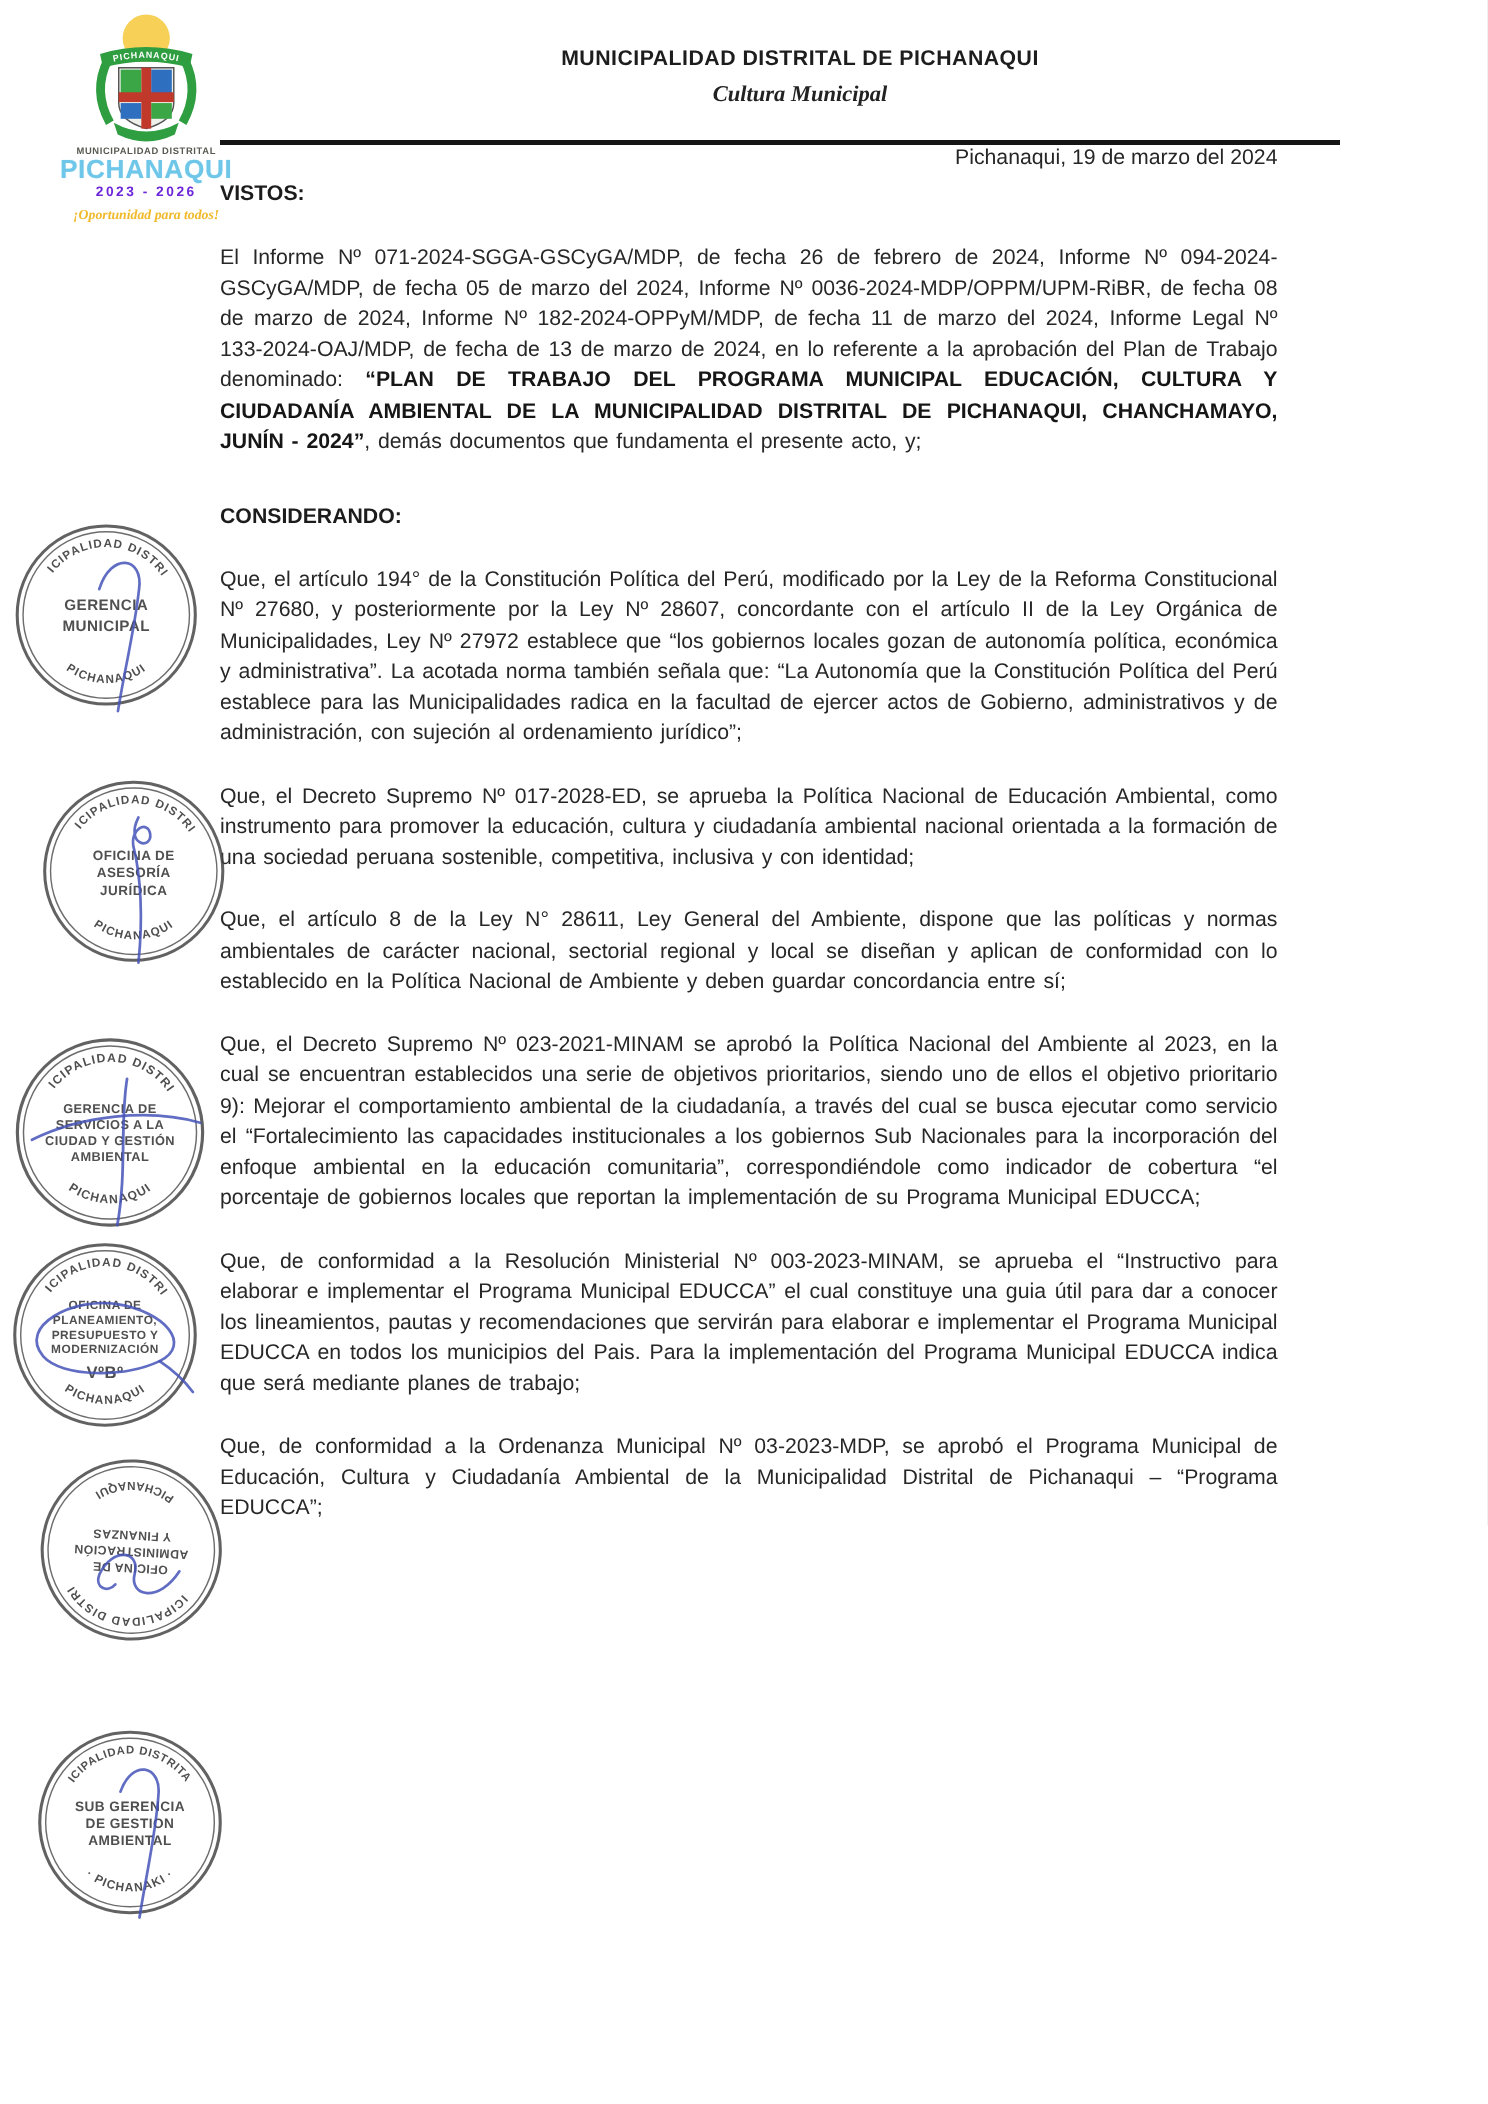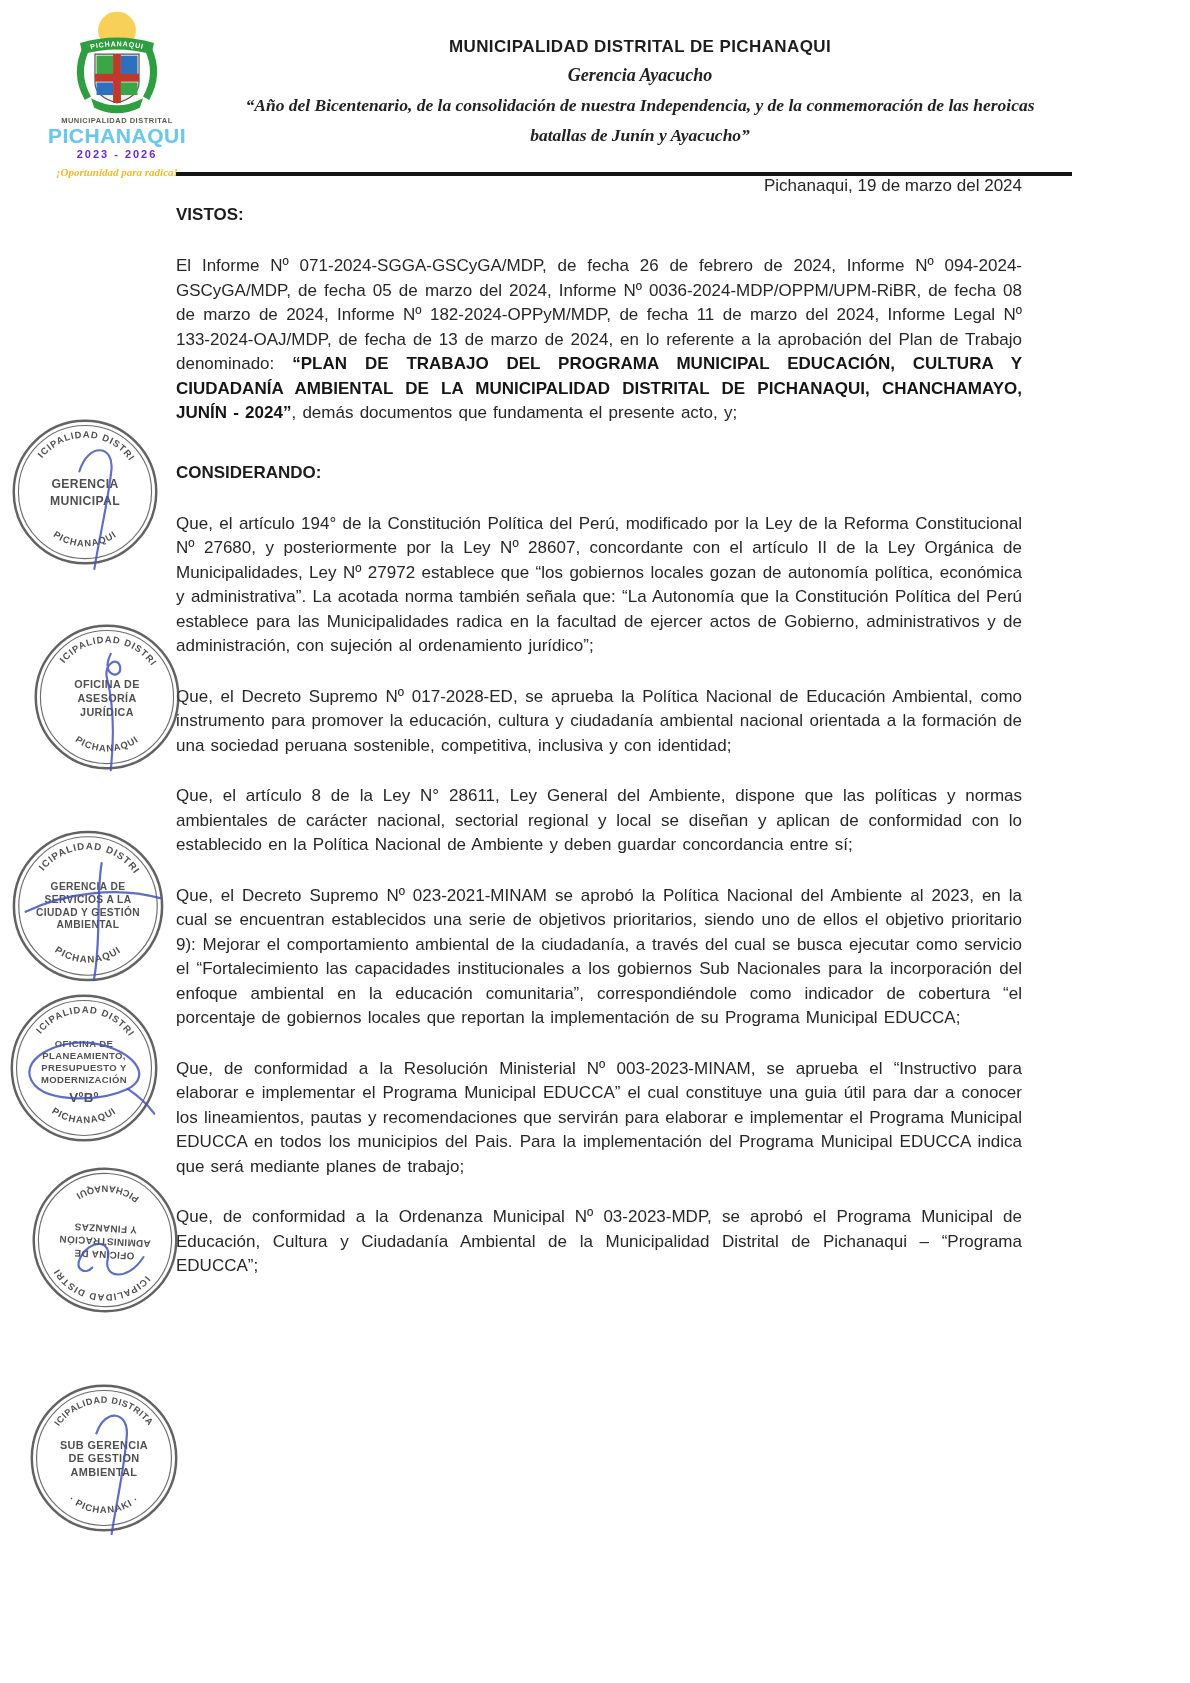--- a/index.html
+++ b/index.html
@@ -77,27 +77,26 @@
       <rect x="80" y="58" width="21" height="24" fill="#2e6fc0"></rect>
       <rect x="49" y="92" width="21" height="16" fill="#2e6fc0"></rect>
       <rect x="80" y="92" width="21" height="16" fill="#3aa646"></rect>
       <rect x="70" y="56" width="10" height="62" fill="#c0392b"></rect>
       <rect x="47" y="81" width="56" height="10" fill="#c0392b"></rect>
       <path d="M 42 112 Q 75 130 108 112 L 104 124 Q 75 138 46 124 Z" fill="#2f9e41"></path>
     </svg>
     <div class="logo-sub">MUNICIPALIDAD DISTRITAL</div>
     <div class="logo-name">PICHANAQUI</div>
     <div class="logo-period">2023 - 2026</div>
-    <div class="logo-slogan">¡Oportunidad para radica!</div>
+    <div class="logo-slogan">¡Oportunidad para todos!</div>
   </div>
 
   <div class="masthead">
     <div class="inst">MUNICIPALIDAD DISTRITAL DE PICHANAQUI</div>
-    <div class="office">Gerencia Ayacucho</div>
-    <div class="motto">“Año del Bicentenario, de la consolidación de nuestra Independencia, y de la conmemoración de las heroicas batallas de Junín y Ayacucho”</div>
+    <div class="office">Cultura Municipal</div>
   </div>
 
   <div class="rule"></div>
 
 
   <div class="col">
     <div class="dateline">Pichanaqui, 19 de marzo del 2024</div>
 
     <div class="heading u">VISTOS:</div>
 

